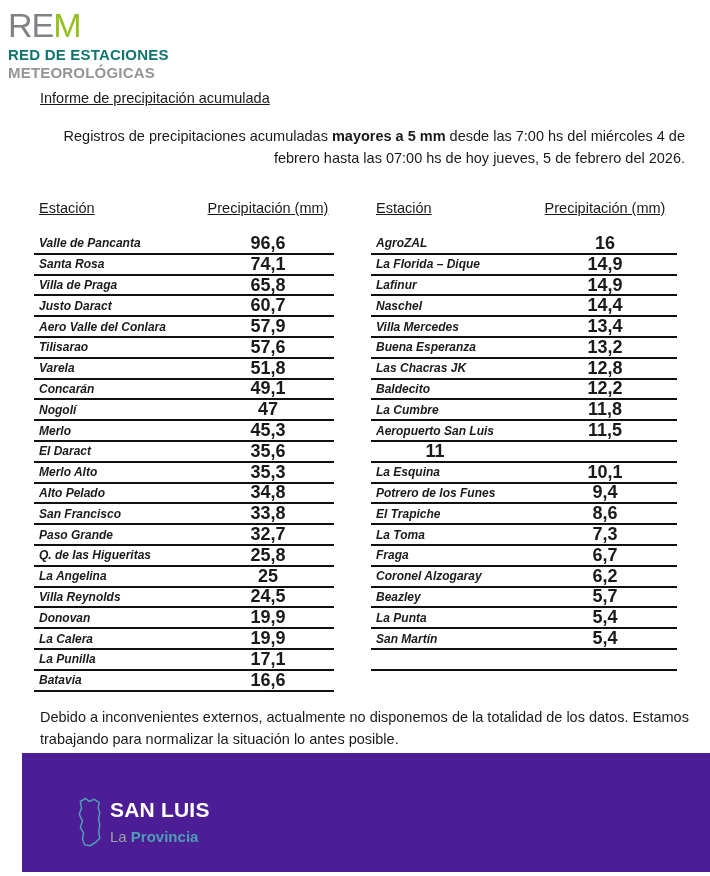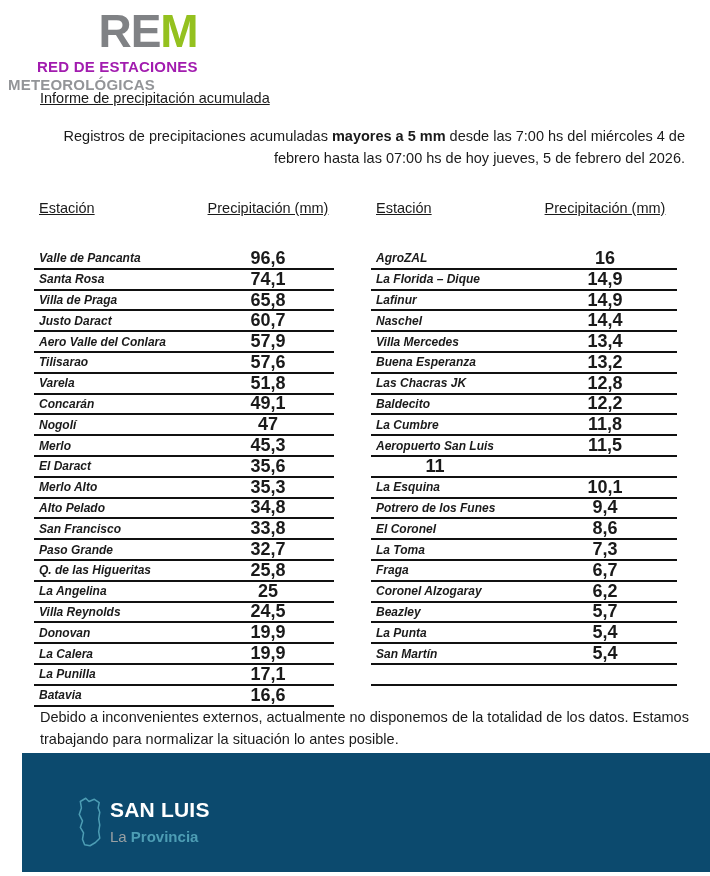--- a/index.html
+++ b/index.html
@@ -3,50 +3,50 @@
 <meta charset="utf-8">
 <style>
   * { margin:0; padding:0; box-sizing:border-box; }
   html,body { background:#fff; }
   body {
     width:710px; height:876px; position:relative; overflow:hidden;
     font-family:"Liberation Sans", sans-serif; color:#1a1a1a;
   }
   
   .rem-logo { position:absolute; left:8px; top:8px; line-height:1; }
-  .rem-word { font-size:46px; font-weight:bold; letter-spacing:-1px;text-align:right; }
+  .rem-word { font-size:34px; font-weight:normal; letter-spacing:-1px; }
   .rem-gray { color:#808285; }
   .rem-green { color:#94c11f; }
-  .rem-line1 { font-size:15px; font-weight:bold; color:#a21caf; margin-top:5px; letter-spacing:0.2px;margin-left:29px; }
+  .rem-line1 { font-size:15px; font-weight:bold; color:#0f766e; margin-top:5px; letter-spacing:0.2px; }
   .rem-line2 { font-size:15px; font-weight:bold; color:#939598; margin-top:3px; letter-spacing:0.2px; }
 
   
   .report-title {
     position:absolute; left:40px; top:90px;
     font-size:14.5px; text-decoration:underline;
   }
   .intro { position:absolute; left:40px; top:126px; width:645px; font-size:14.5px; line-height:21.5px;text-align:right; }
   .intro b { font-weight:bold; }
 
   
   .tables { position:absolute; left:34px; top:200px; display:flex; gap:37px; }
   .stable { width:300px; }
   .stable.right { width:306px; }
-  .thead { display:flex; margin-bottom:33px; }
+  .thead { display:flex; margin-bottom:18px; }
   .hname { width:170px; padding-left:5px; font-size:14.5px; text-decoration:underline; }
   .hval  { width:128px; text-align:center; font-size:14.5px; text-decoration:underline; }
   .trow { display:flex; height:20.8px; align-items:center; border-bottom:2px solid #111; }
   .tname { width:170px; padding-left:5px; font-size:12px; font-weight:bold; font-style:italic; white-space:nowrap; }
   .tval  { width:128px; text-align:center; font-size:18px; font-weight:bold; }
 
   
   .footer-note { position:absolute; left:40px; top:707px; width:650px; font-size:14.5px; line-height:21.5px; }
 
   
-  .band { position:absolute; left:22px; top:753px; width:688px; height:119px; background:#0c4a6e; }
+  .band { position:absolute; left:22px; top:753px; width:688px; height:119px; background:#4c1d95; }
   .sl-logo { position:absolute; left:54px; top:44px; display:flex; align-items:center; }
   .sl-outline { margin-right:7px; }
   .sl-text .sl-name { color:#fff; font-weight:bold; font-size:21px; letter-spacing:0.2px; line-height:1; }
   .sl-text .sl-tag { font-size:15px; line-height:1.15; margin-top:8px; }
   .sl-tag .tag-gray { color:#9aa0a3; }
   .sl-tag .tag-teal { color:#4d9db4; font-weight:bold; }
 </style>
 </head>
 <body>
 
@@ -208,21 +208,21 @@
         </div>
         <div class="trow">
           <span class="tname">La Esquina</span>
           <span class="tval">10,1</span>
         </div>
         <div class="trow">
           <span class="tname">Potrero de los Funes</span>
           <span class="tval">9,4</span>
         </div>
         <div class="trow">
-          <span class="tname">El Coronel</span>
+          <span class="tname">El Trapiche</span>
           <span class="tval">8,6</span>
         </div>
         <div class="trow">
           <span class="tname">La Toma</span>
           <span class="tval">7,3</span>
         </div>
         <div class="trow">
           <span class="tname">Fraga</span>
           <span class="tval">6,7</span>
         </div>

